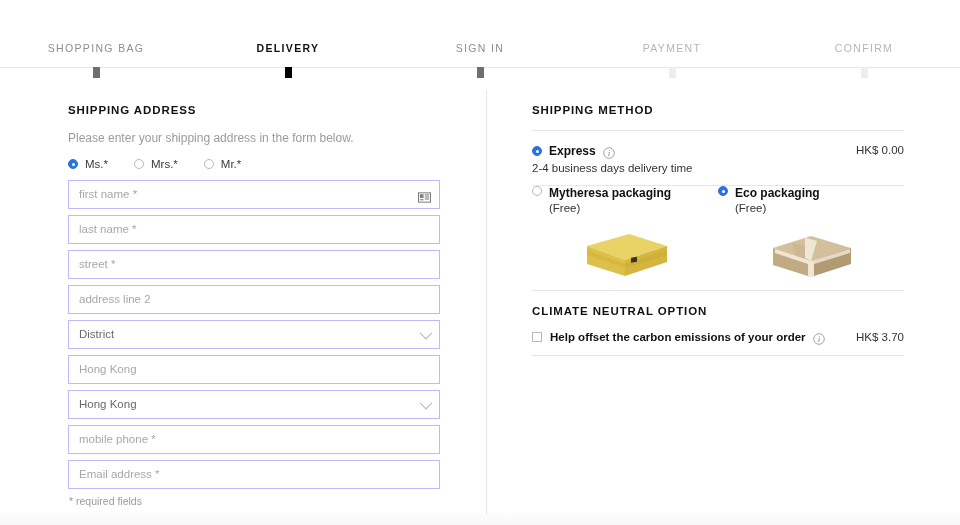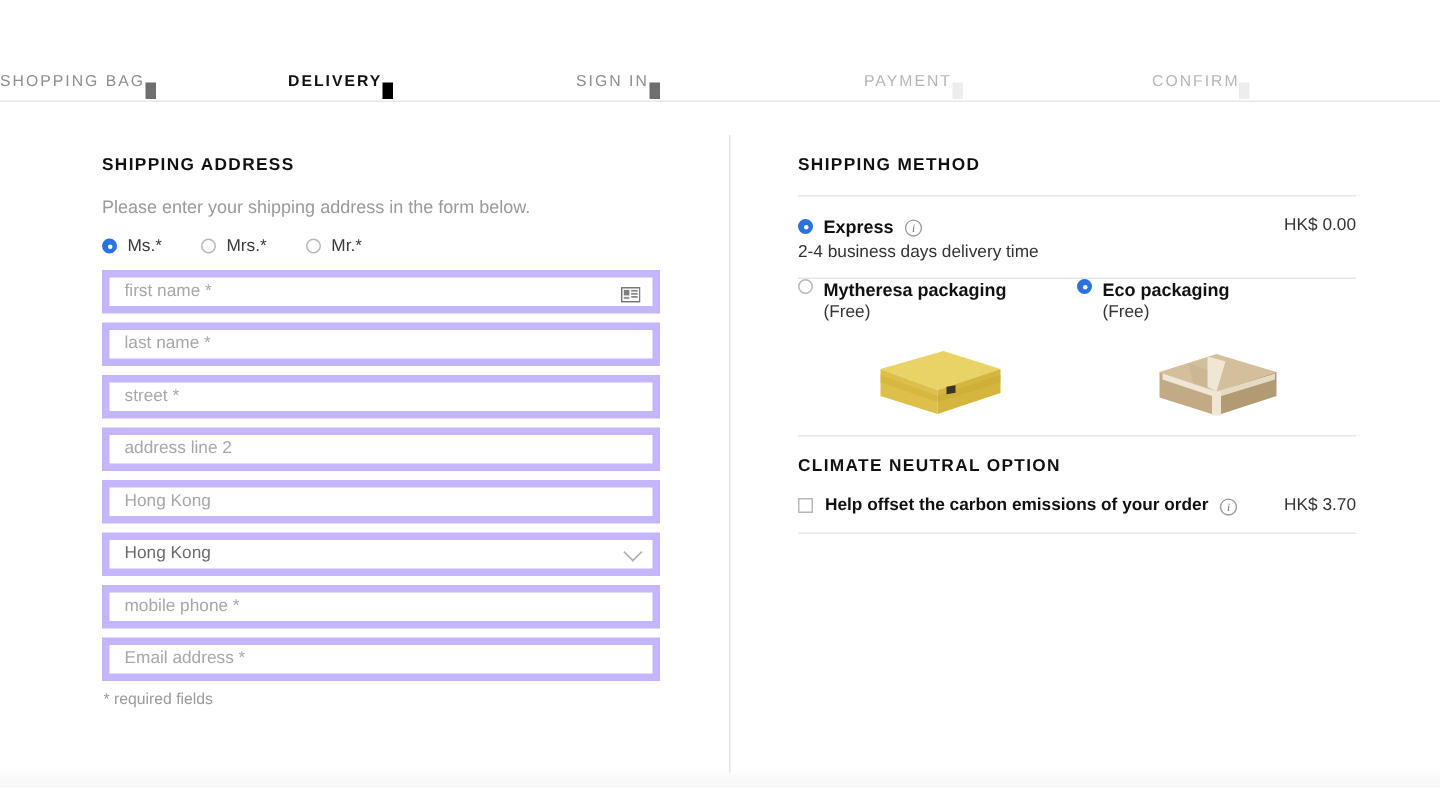--- a/index.html
+++ b/index.html
@@ -21,21 +21,21 @@
   .stepper-rail {
     position: absolute; left: 0; right: 0; top: 67px;
     height: 1px; background: #e8e8e8;
   }
   .steps {
     position: absolute; top: 42px; left: 0; width: 960px;
     display: flex;
   }
   .step {
     flex: 1 1 0;
-    display: flex; flex-direction: row; align-items: center;
+    display: flex; flex-direction: column; align-items: center;
     position: relative;
   }
   .step-label {
     font-size: 10.5px;
     letter-spacing: 1.35px;
     line-height: 12px;
     color: #9a9a9a;
     white-space: nowrap;
     text-transform: uppercase;
   }
@@ -87,21 +87,21 @@
   .radio.on::after {
     content: ""; position: absolute; left: 2.5px; top: 2.5px;
     width: 3px; height: 3px; border-radius: 50%; background: #fff;
   }
   .sal-label { font-size: 11.5px; color: #3a3a3a; margin-left: 7px; }
 
   
   .field {
     position: relative;
     height: 29px;
-    border: 5px solid #c4b5fd;
+    border: 1px solid #c4b5fd;
     background: #fff;
     margin-bottom: 6px;
     display: flex; align-items: center;
   }
   .field .ph {
     font-size: 11.5px;
     color: #a8a8a8;
     padding-left: 10px;
     line-height: 29px;
   }
@@ -222,20 +222,24 @@
             </svg></span>
         </div>
         <div class="field">
           <span class="ph">last name *</span>
         </div>
         <div class="field">
           <span class="ph">street *</span>
         </div>
         <div class="field">
           <span class="ph">address line 2</span>
+        </div>
+        <div class="field select">
+          <span class="ph">District</span>
+          <span class="chevron"></span>
         </div>
         <div class="field">
           <span class="ph">Hong Kong</span>
         </div>
         <div class="field select">
           <span class="ph">Hong Kong</span>
           <span class="chevron"></span>
         </div>
         <div class="field">
           <span class="ph">mobile phone *</span>

